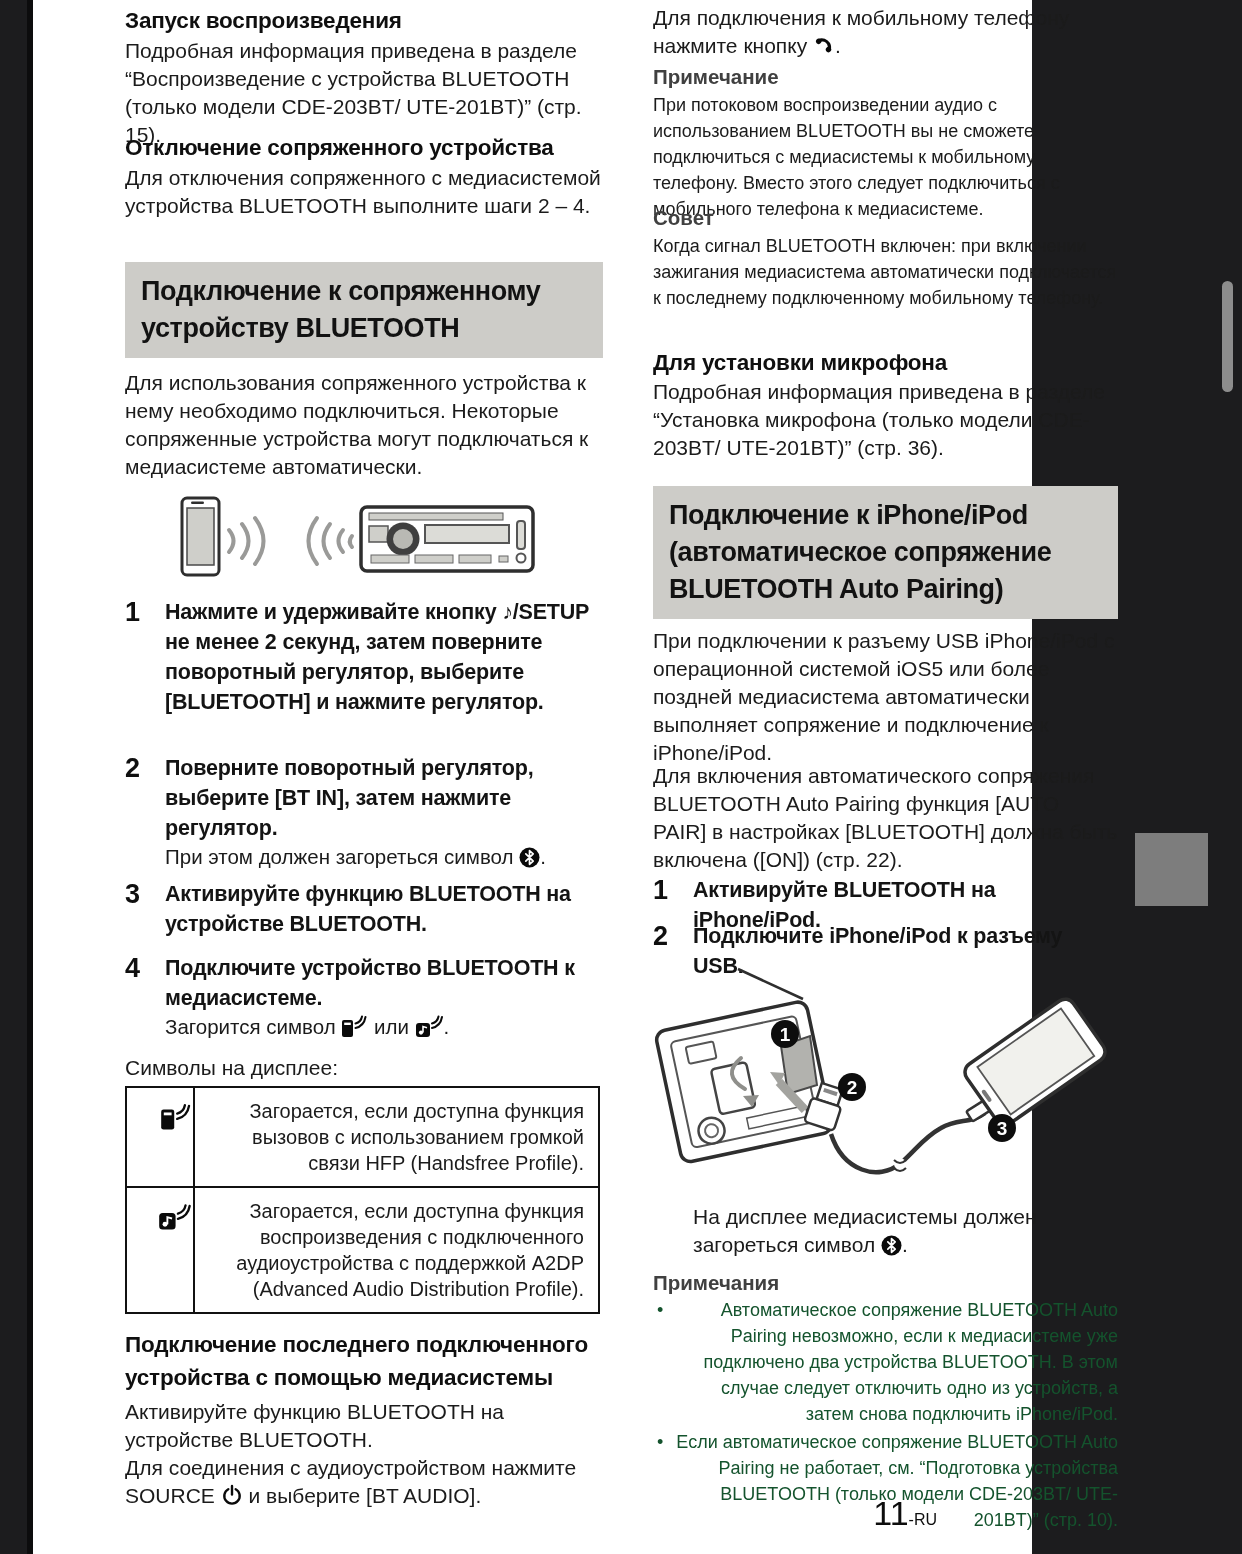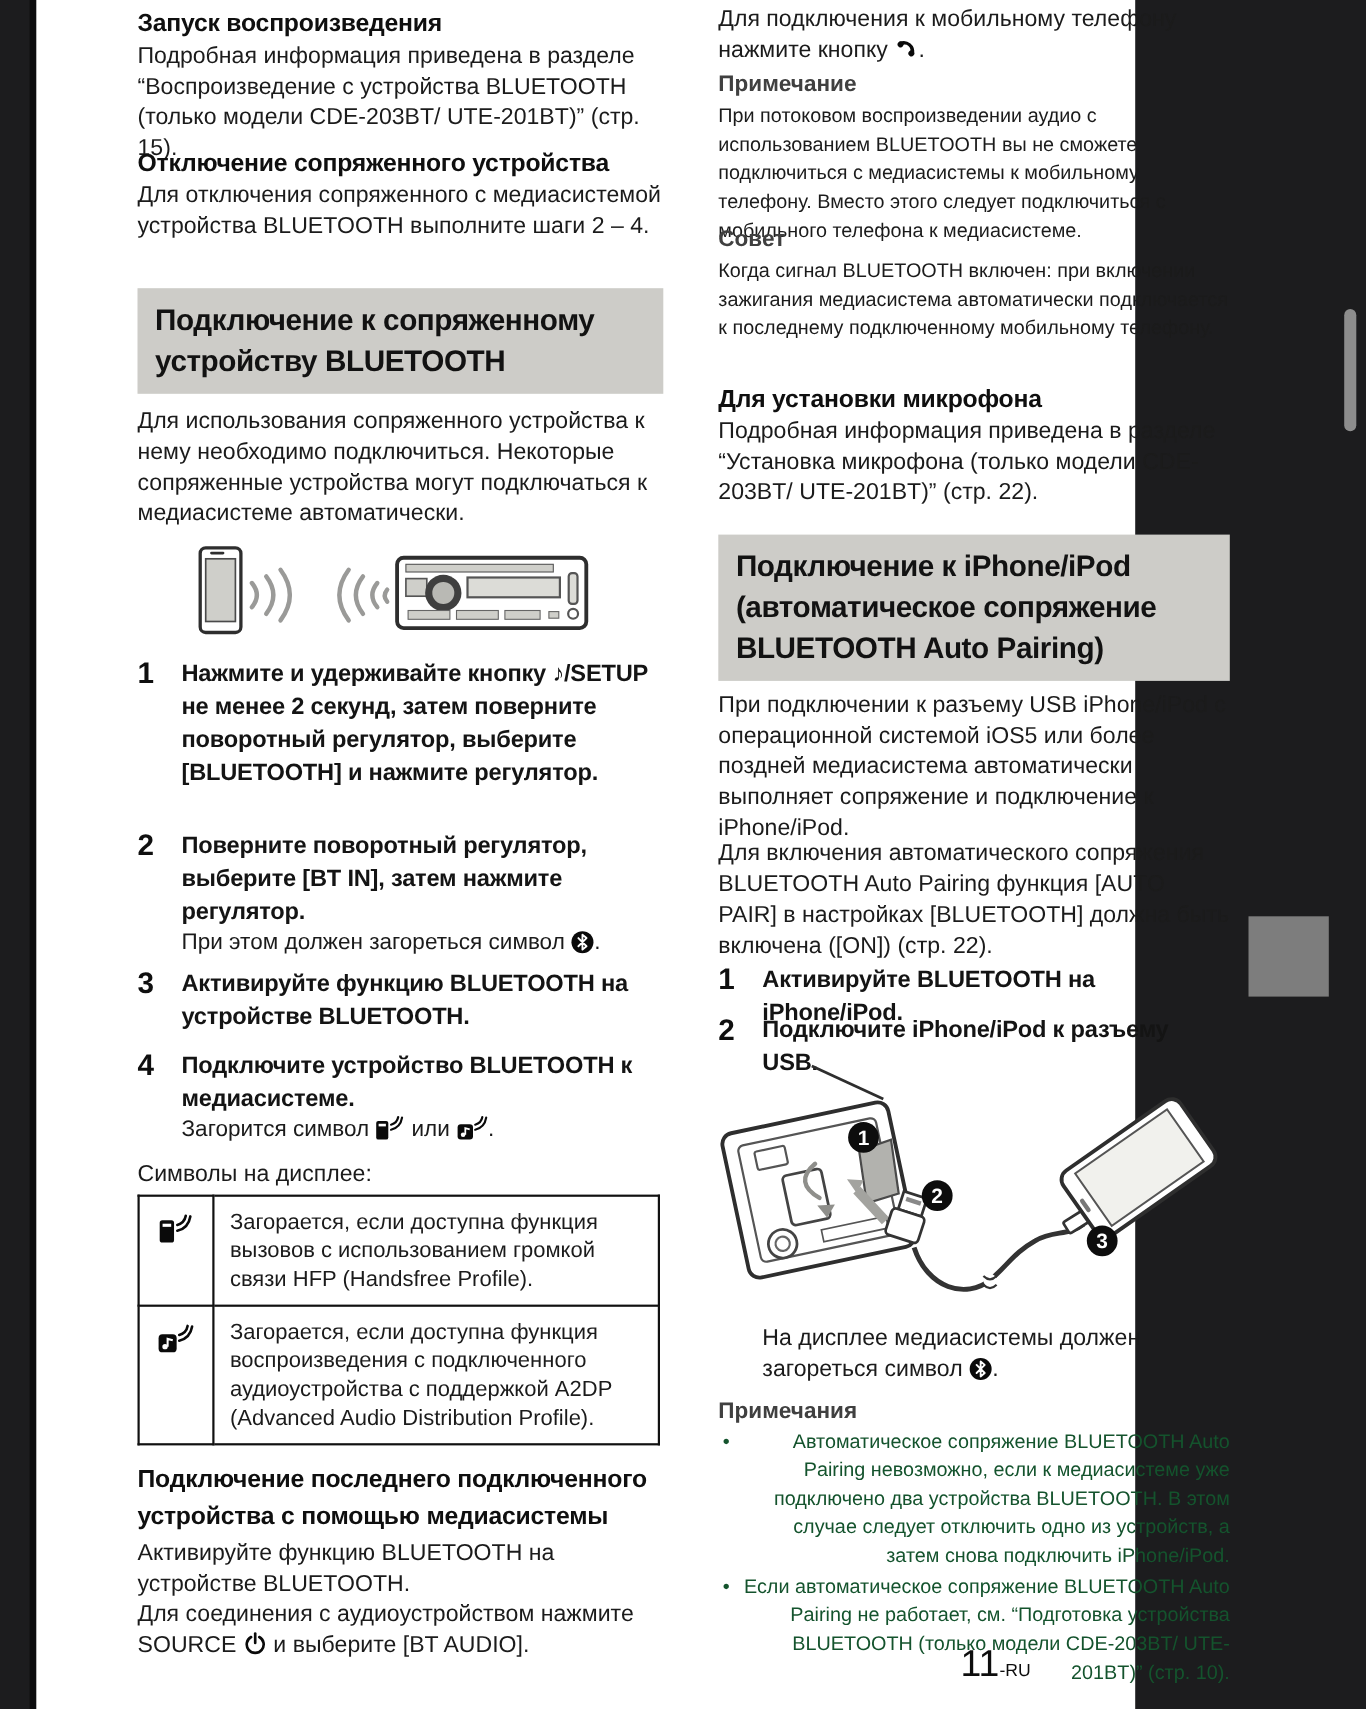--- a/index.html
+++ b/index.html
@@ -16,21 +16,21 @@
   .body{font-size:21px;line-height:28px;color:#1b1b1b;}
   .small{font-size:18px;line-height:26px;color:#1b1b1b;}
   .graybox{background:#cdccc8;padding:11px 16px;font-weight:bold;font-size:27px;line-height:37px;
            color:#121212;letter-spacing:-0.4px;}
   .minihead{font-weight:bold;font-size:20.5px;line-height:26px;color:#404040;}
   .step{display:flex;}
   .step-num{width:40px;flex:none;font-size:27px;font-weight:bold;line-height:30px;color:#0f0f0f;}
   .step-body{flex:1;font-weight:bold;font-size:21.5px;line-height:30px;color:#141414;letter-spacing:-0.2px;}
   .step-note{font-weight:normal;font-size:20.5px;line-height:28px;color:#1b1b1b;letter-spacing:0;}
   .sym-table{border-collapse:collapse;width:475px;}
-  .sym-table td{border:2px solid #111;vertical-align:top;}
+  .sym-table td{border:2px solid #111;vertical-align:top;text-align:right;}
   .icon-cell{width:64px;text-align:center;padding-top:14px;}
   .desc-cell{font-size:20px;line-height:26px;padding:10px 14px;color:#1b1b1b;}
   .bullets{list-style:none;margin:0;padding:0;}
   .bullets li{position:relative;padding-left:22px;font-size:18px;line-height:26px;color:#14532d;margin-bottom:2px;text-align:right;}
   .bullets li::before{content:"•";position:absolute;left:4px;top:0;}
   .inl{display:inline-block;vertical-align:-4px;}
   .inl-sm{display:inline-block;vertical-align:-3px;}
   .mnote{font-weight:bold;}
   .page-num{position:absolute;right:95px;top:1494px;color:#0d0d0d;}
   .page-num .num{font-weight:normal;font-size:34px;}
@@ -176,21 +176,21 @@
             </g>
           </svg><span>.</span></p>
 
       <div class="block minihead rb2">Примечание</div>
       <p class="block small rb3">При потоковом воспроизведении аудио с использованием BLUETOOTH вы не сможете подключиться с медиасистемы к мобильному телефону. Вместо этого следует подключиться с мобильного телефона к медиасистеме.</p>
 
       <div class="block minihead rb4">Совет</div>
       <p class="block small rb5">Когда сигнал BLUETOOTH включен: при включении зажигания медиасистема автоматически подключается к последнему подключенному мобильному телефону.</p>
 
       <h3 class="block h3 rb6">Для установки микрофона</h3>
-      <p class="block body rb7">Подробная информация приведена в разделе “Установка микрофона (только модели CDE-203BT/ UTE-201BT)” (стр. 22).</p>
+      <p class="block body rb7">Подробная информация приведена в разделе “Установка микрофона (только модели CDE-203BT/ UTE-201BT)” (стр. 36).</p>
 
       <div class="block graybox rb8">Подключение к iPhone/iPod (автоматическое сопряжение BLUETOOTH Auto Pairing)</div>
 
       <p class="block body rb9">При подключении к разъему USB iPhone/iPod с операционной системой iOS5 или более поздней медиасистема автоматически выполняет сопряжение и подключение к iPhone/iPod.</p>
       <p class="block body rb10">Для включения автоматического сопряжения BLUETOOTH Auto Pairing функция [AUTO PAIR] в настройках [BLUETOOTH] должна быть включена ([ON]) (стр. 22).</p>
 
       <div class="block step rb11">
         <div class="step-num">1</div>
         <div class="step-body">Активируйте BLUETOOTH на iPhone/iPod.</div>
       </div>

